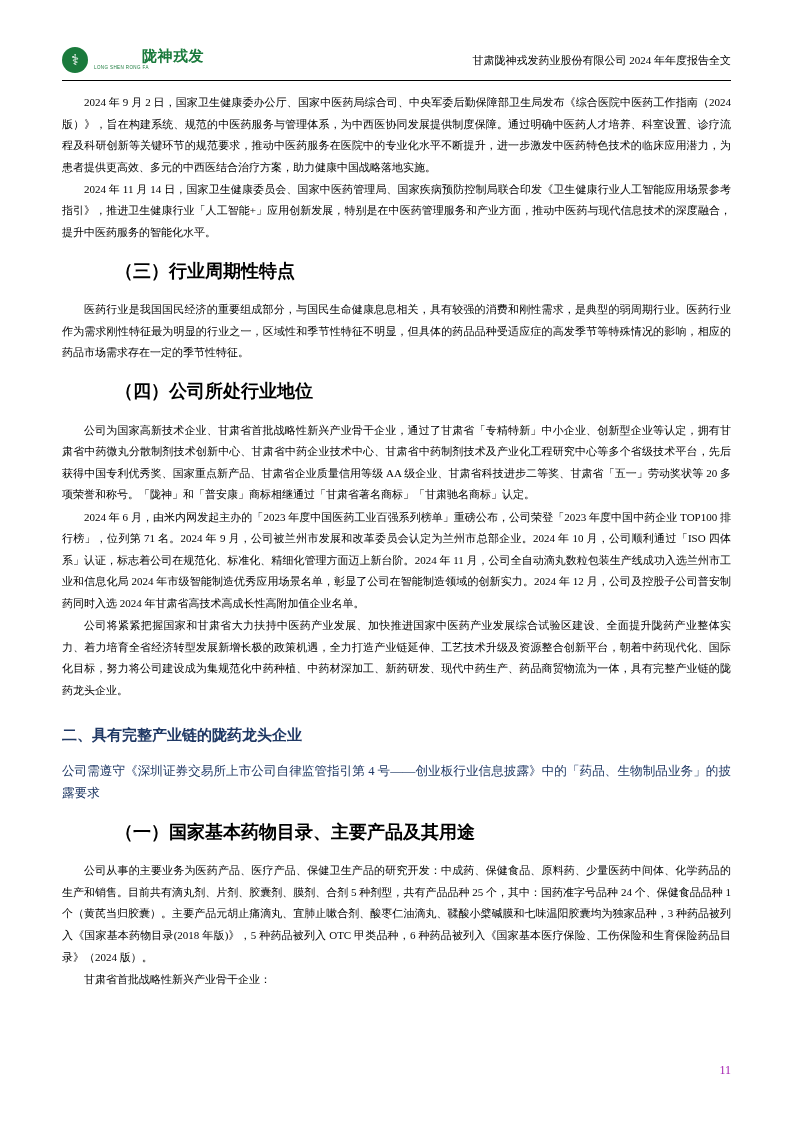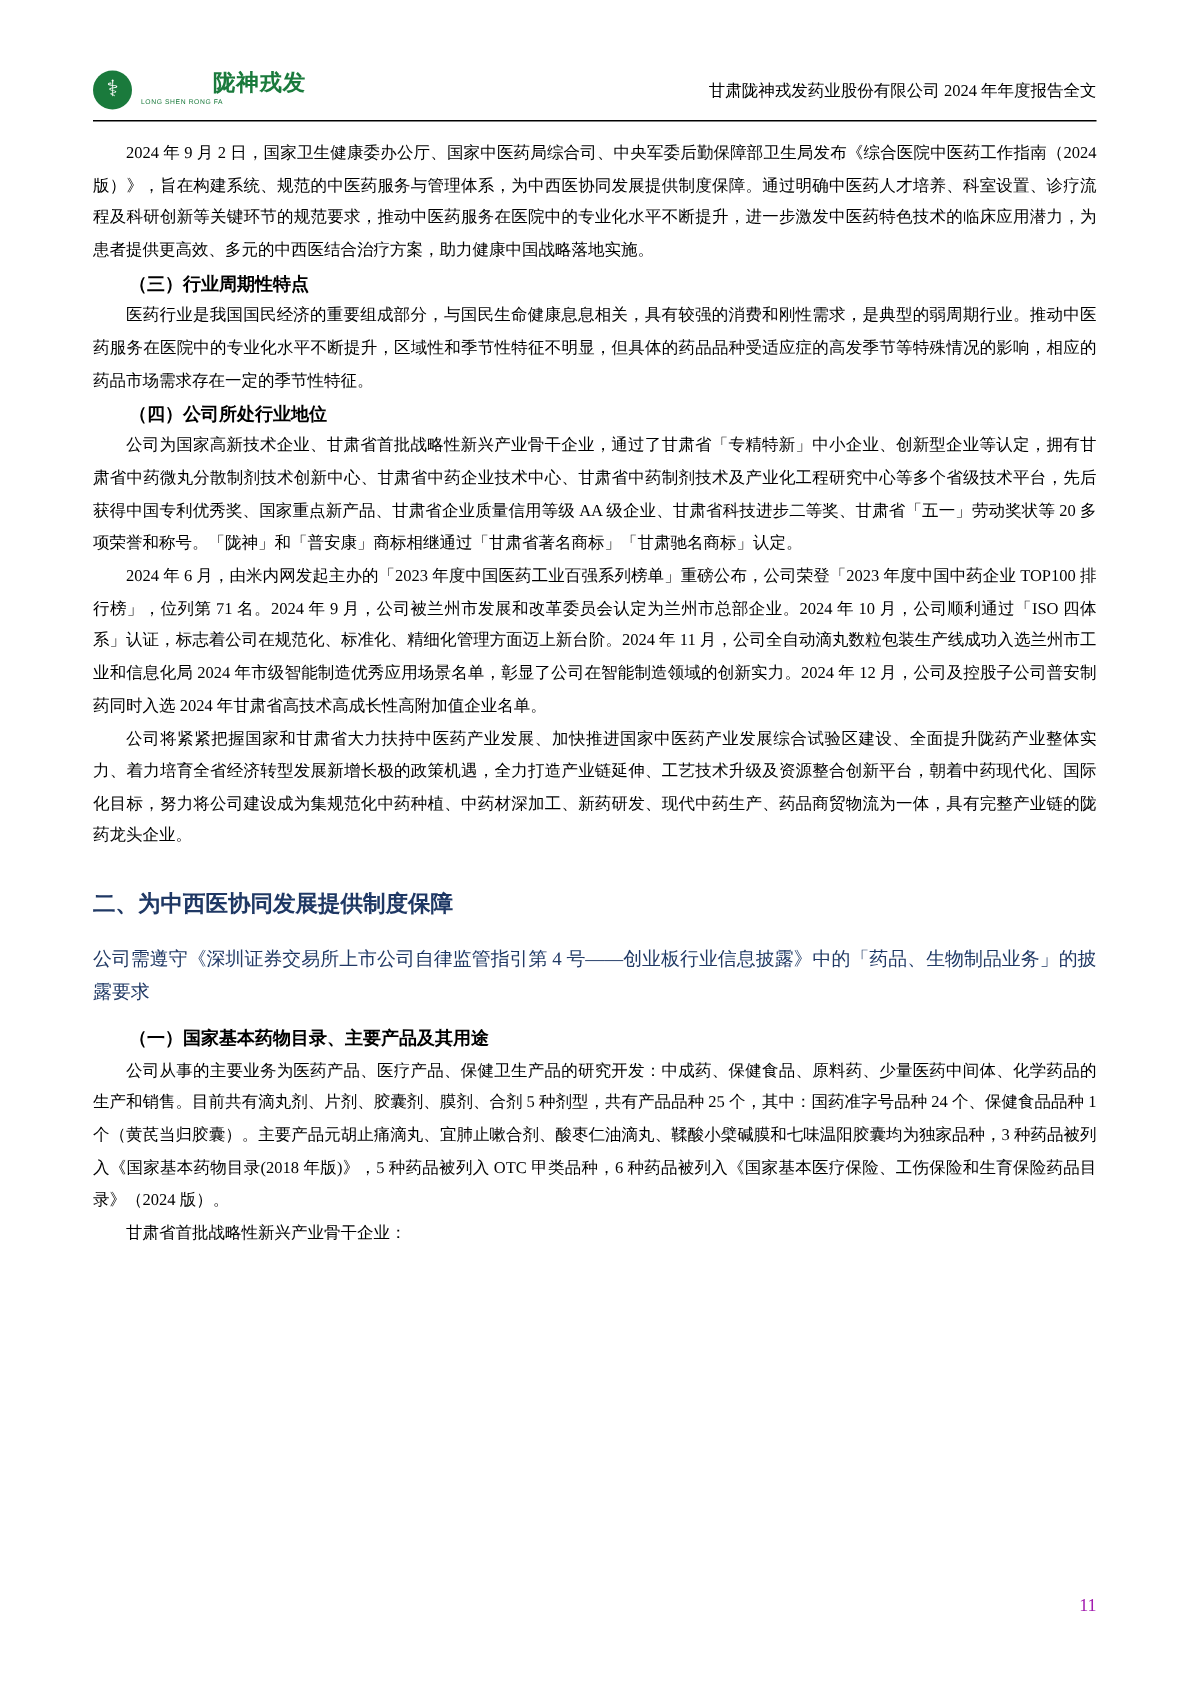--- a/index.html
+++ b/index.html
@@ -93,22 +93,22 @@
   p.para {
     margin: 0 0 0.5px 0;
     font-size: 11px;
     line-height: 21.6px;
     text-align: justify;
     text-justify: inter-ideograph;
     text-indent: 2em;
     font-family: "Liberation Serif", "DejaVu Serif", serif;
   }
   .sub-head {
-    margin: 0;
-    font-size: 12px;
+    margin: 17px;
+    font-size: 18px;
     line-height: 21.6px;
     text-indent: 2em;
     font-weight: bold;
     font-family: "Liberation Serif", serif;
   }
   .section-head {
     margin: 22px 0 14px 0;
     font-size: 15px;
     line-height: 24px;
     font-weight: bold;
@@ -148,30 +148,31 @@
         <span class="logo-en">LONG SHEN RONG FA</span>
       </div>
     </div>
     <div class="header-title">甘肃陇神戎发药业股份有限公司 2024 年年度报告全文</div>
   </div>
   <div class="header-rule"></div>
 
   <div class="content">
 
     <p class="para">2024 年 9 月 2 日，国家卫生健康委办公厅、国家中医药局综合司、中央军委后勤保障部卫生局发布《综合医院中医药工作指南（2024 版）》，旨在构建系统、规范的中医药服务与管理体系，为中西医协同发展提供制度保障。通过明确中医药人才培养、科室设置、诊疗流程及科研创新等关键环节的规范要求，推动中医药服务在医院中的专业化水平不断提升，进一步激发中医药特色技术的临床应用潜力，为患者提供更高效、多元的中西医结合治疗方案，助力健康中国战略落地实施。</p>
+    <p class="para">2024 年 11 月 14 日，国家卫生健康委员会、国家中医药管理局、国家疾病预防控制局联合印发《卫生健康行业人工智能应用场景参考指引》，推进卫生健康行业「人工智能+」应用创新发展，特别是在中医药管理服务和产业方面，推动中医药与现代信息技术的深度融合，提升中医药服务的智能化水平。</p>
 
     <p class="sub-head">（三）行业周期性特点</p>
-    <p class="para">医药行业是我国国民经济的重要组成部分，与国民生命健康息息相关，具有较强的消费和刚性需求，是典型的弱周期行业。推动中医药服务在医院中的专业化水平不断提升，区域性和季节性特征不明显，但具体的药品品种受适应症的高发季节等特殊情况的影响，相应的药品市场需求存在一定的季节性特征。</p>
+    <p class="para">医药行业是我国国民经济的重要组成部分，与国民生命健康息息相关，具有较强的消费和刚性需求，是典型的弱周期行业。医药行业作为需求刚性特征最为明显的行业之一，区域性和季节性特征不明显，但具体的药品品种受适应症的高发季节等特殊情况的影响，相应的药品市场需求存在一定的季节性特征。</p>
 
     <p class="sub-head">（四）公司所处行业地位</p>
     <p class="para">公司为国家高新技术企业、甘肃省首批战略性新兴产业骨干企业，通过了甘肃省「专精特新」中小企业、创新型企业等认定，拥有甘肃省中药微丸分散制剂技术创新中心、甘肃省中药企业技术中心、甘肃省中药制剂技术及产业化工程研究中心等多个省级技术平台，先后获得中国专利优秀奖、国家重点新产品、甘肃省企业质量信用等级 AA 级企业、甘肃省科技进步二等奖、甘肃省「五一」劳动奖状等 20 多项荣誉和称号。「陇神」和「普安康」商标相继通过「甘肃省著名商标」「甘肃驰名商标」认定。</p>
     <p class="para">2024 年 6 月，由米内网发起主办的「2023 年度中国医药工业百强系列榜单」重磅公布，公司荣登「2023 年度中国中药企业 TOP100 排行榜」，位列第 71 名。2024 年 9 月，公司被兰州市发展和改革委员会认定为兰州市总部企业。2024 年 10 月，公司顺利通过「ISO 四体系」认证，标志着公司在规范化、标准化、精细化管理方面迈上新台阶。2024 年 11 月，公司全自动滴丸数粒包装生产线成功入选兰州市工业和信息化局 2024 年市级智能制造优秀应用场景名单，彰显了公司在智能制造领域的创新实力。2024 年 12 月，公司及控股子公司普安制药同时入选 2024 年甘肃省高技术高成长性高附加值企业名单。</p>
     <p class="para">公司将紧紧把握国家和甘肃省大力扶持中医药产业发展、加快推进国家中医药产业发展综合试验区建设、全面提升陇药产业整体实力、着力培育全省经济转型发展新增长极的政策机遇，全力打造产业链延伸、工艺技术升级及资源整合创新平台，朝着中药现代化、国际化目标，努力将公司建设成为集规范化中药种植、中药材深加工、新药研发、现代中药生产、药品商贸物流为一体，具有完整产业链的陇药龙头企业。</p>
 
-    <h2 class="section-head">二、为中西医协同发展提供制度保障</h2>
+    <h2 class="section-head">二、具有完整产业链的陇药龙头企业</h2>
 
     <p class="blue-para">公司需遵守《深圳证券交易所上市公司自律监管指引第 4 号——创业板行业信息披露》中的「药品、生物制品业务」的披露要求</p>
 
     <p class="sub-head">（一）国家基本药物目录、主要产品及其用途</p>
     <p class="para">公司从事的主要业务为医药产品、医疗产品、保健卫生产品的研究开发：中成药、保健食品、原料药、少量医药中间体、化学药品的生产和销售。目前共有滴丸剂、片剂、胶囊剂、膜剂、合剂 5 种剂型，共有产品品种 25 个，其中：国药准字号品种 24 个、保健食品品种 1 个（黄芪当归胶囊）。主要产品元胡止痛滴丸、宜肺止嗽合剂、酸枣仁油滴丸、鞣酸小檗碱膜和七味温阳胶囊均为独家品种，3 种药品被列入《国家基本药物目录(2018 年版)》，5 种药品被列入 OTC 甲类品种，6 种药品被列入《国家基本医疗保险、工伤保险和生育保险药品目录》（2024 版）。</p>
     <p class="para">甘肃省首批战略性新兴产业骨干企业：</p>
 
   </div>
 
   <div class="page-number">11</div>

